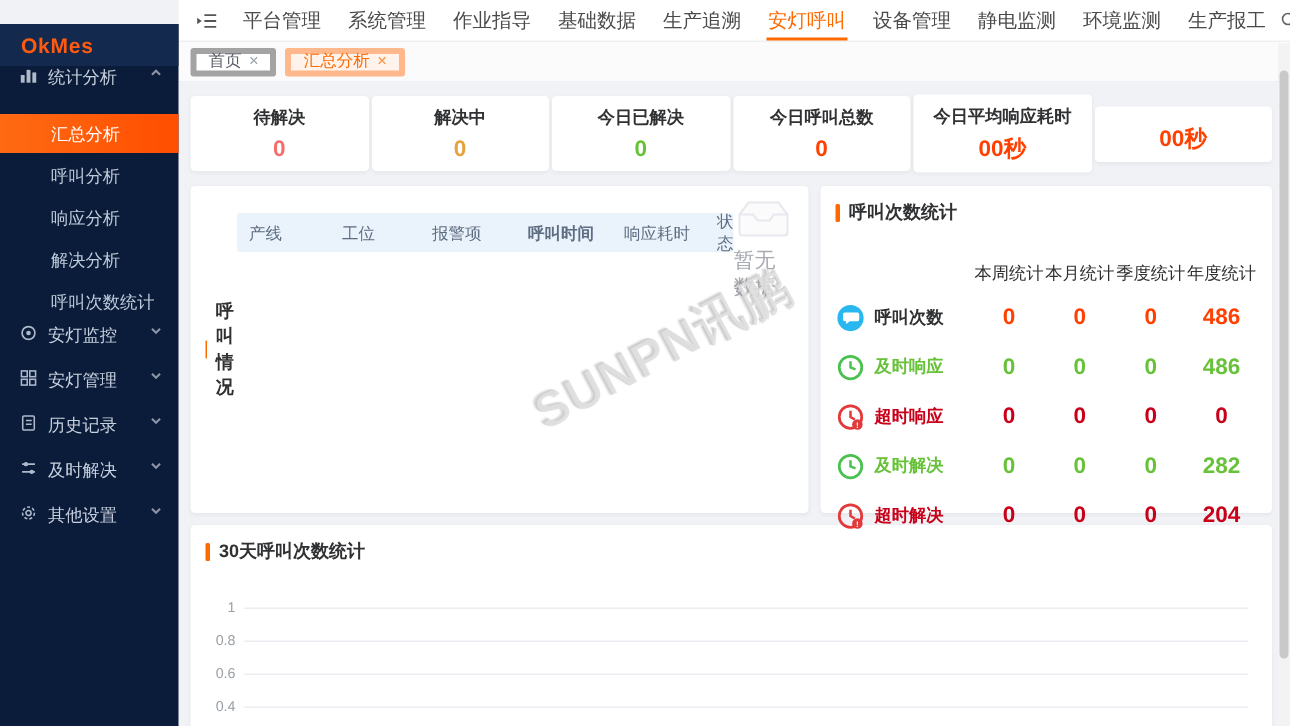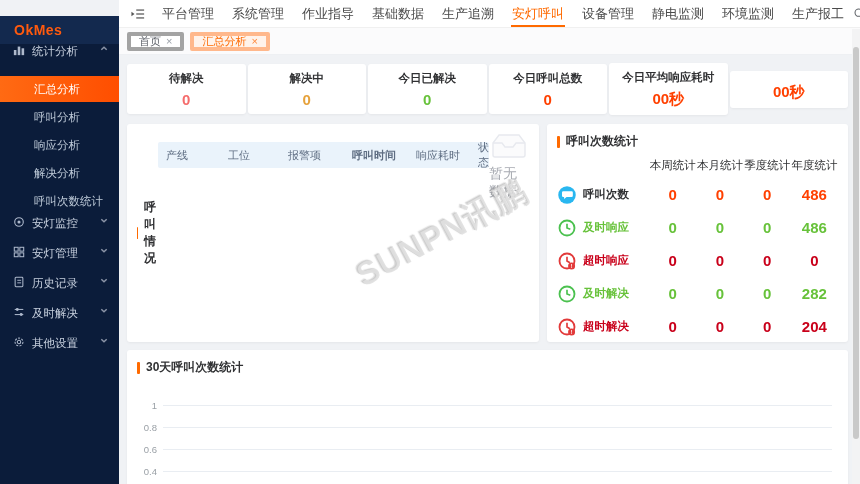--- a/index.html
+++ b/index.html
@@ -52,21 +52,21 @@
 
   .call-panel { flex:0 0 354px; height:218px; display:flex; flex-direction:row; }
   .thead { display:flex; background:#eaf3fb; height:26px; align-items:center; margin-top:9px; border-radius:2px; }
   .th { font-size:11px; color:#5e6d82; padding-left:8px; }
   .th:nth-child(1){flex:0 0 62px;} .th:nth-child(2){flex:0 0 60px;} .th:nth-child(3){flex:0 0 64px;}
   .th:nth-child(4){flex:0 0 64px;font-weight:bold;} .th:nth-child(5){flex:0 0 62px;} .th:nth-child(6){flex:1;}
   .empty { flex:1; display:flex; flex-direction:column; align-items:center; justify-content:flex-start; color:#a8abb2; font-size:14px; gap:6px; }
 
   .stats-panel { flex:1; height:218px; }
   .sgrid { display:grid; grid-template-columns:92px 1fr 1fr 1fr 1fr; align-items:center; }
-  .sg-head { margin-top:2px; height:26px; }
+  .sg-head { margin-top:19px; height:26px; }
   .sg-head .hc { font-size:11.5px; color:#303133; text-align:center; }
   .srow { height:33px; }
   .srow .rlabel { display:flex; align-items:center; gap:6px; font-size:11.5px; font-weight:bold; }
   .srow .val { text-align:center; font-size:15px; font-weight:bold; }
   .t-dark { color:#303133; } .t-green { color:#67c23a; } .t-red { color:#c9001a; }
 
   .chart-panel { margin-top:8px; height:200px; }
   .chart-area { margin-top:18px; }
   .gridrow { display:flex; align-items:center; height:22px; }
   .gridrow .ytick { width:26px; text-align:right; font-size:9.5px; color:#9aa0a6; padding-right:6px; }

